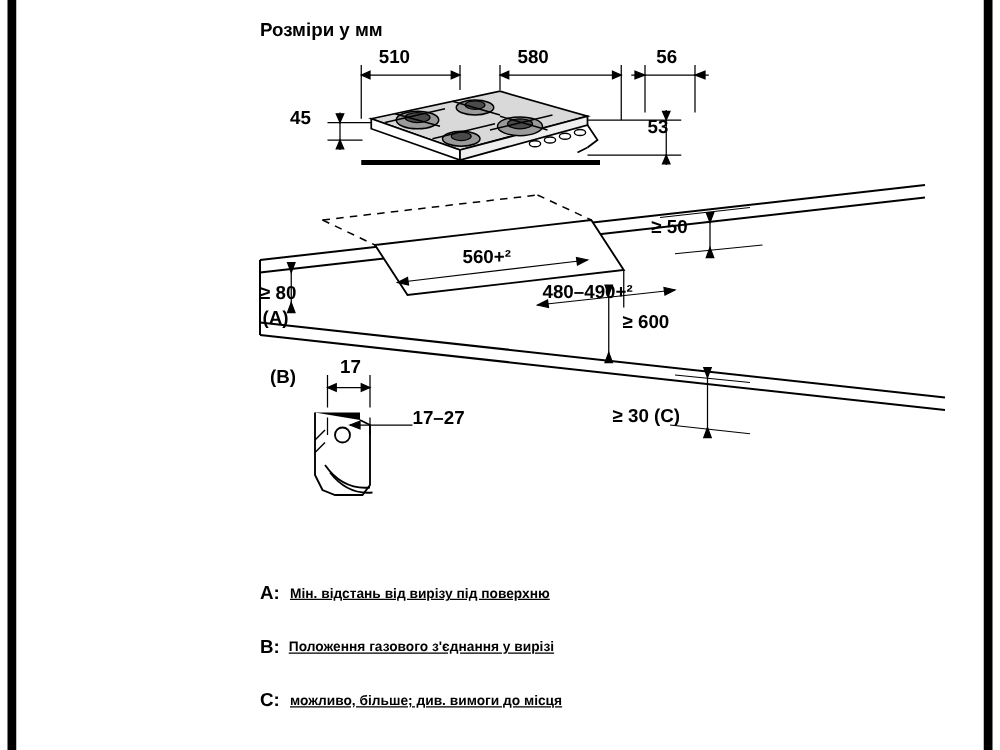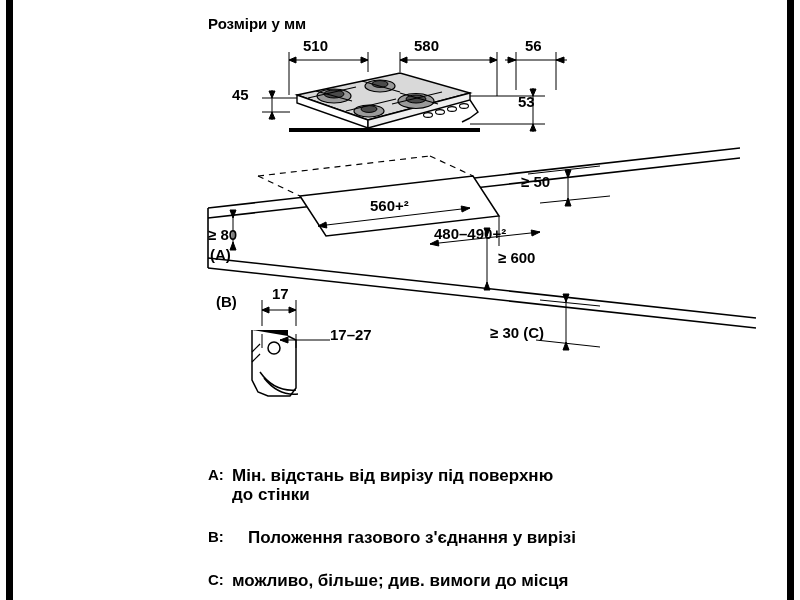--- a/index.html
+++ b/index.html
@@ -43,23 +43,24 @@
   }
   .title {
     font-size: 15px;
     font-weight: bold;
   }
   .legend-key {
     font-size: 15px;
     font-weight: bold;
   }
   .legend-text {
-    font-size: 17px;
+    font-size: 11px;
     font-weight: bold;
     line-height: 19px;
+    text-decoration: underline;
   }
 </style>
 </head>
 <body>
 
 <div class="edge-bar" id="left-bar"></div>
 <div class="edge-bar" id="right-bar"></div>
 
 <svg id="canvas" viewBox="0 0 800 600" xmlns="http://www.w3.org/2000/svg">
 
@@ -242,27 +243,26 @@
   <text class="dim" x="330" y="329" font-size="15" font-weight="bold" font-family="Liberation Sans, sans-serif" dominant-baseline="hanging">17–27</text>
   <text class="dim" x="490" y="327" font-size="15" font-weight="bold" font-family="Liberation Sans, sans-serif" dominant-baseline="hanging">≥ 30 (C)</text>
 </svg>
 
 <div style="position:absolute; left:208px; top:466px; width:420px;">
 
   <div style="position:relative; margin-bottom:24px;">
     <span class="legend-key" style="position:absolute; left:0; top:0;">A:</span>
     <div style="margin-left:24px;">
       <div class="legend-text">Мін. відстань від вирізу під поверхню</div>
-      <div class="legend-text">до стінки</div>
     </div>
   </div>
 
   <div style="position:relative; margin-bottom:24px;">
     <span class="legend-key" style="position:absolute; left:0; top:0;">B:</span>
-    <div style="margin-left:40px;">
+    <div style="margin-left:23px;">
       <div class="legend-text">Положення газового з'єднання у вирізі</div>
     </div>
   </div>
 
   <div style="position:relative;">
     <span class="legend-key" style="position:absolute; left:0; top:0;">C:</span>
     <div style="margin-left:24px;">
       <div class="legend-text">можливо, більше; див. вимоги до місця</div>
 
     </div>

